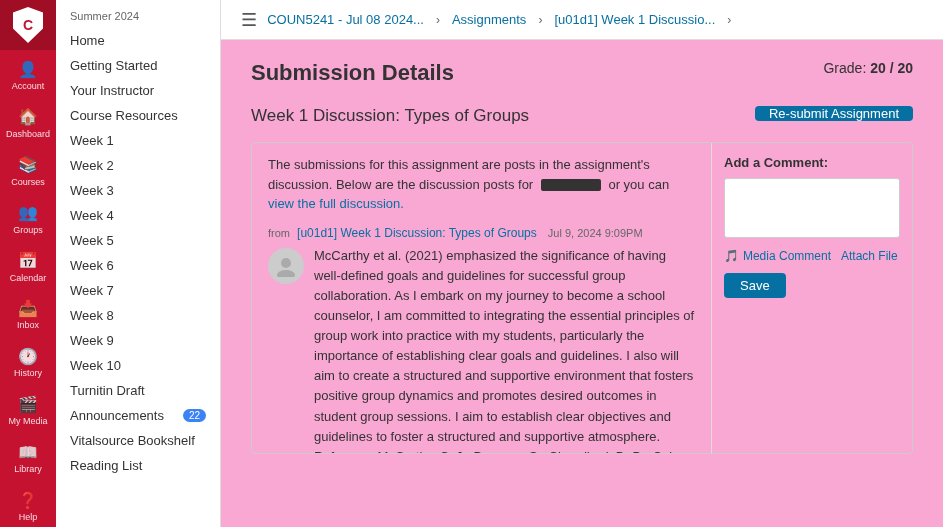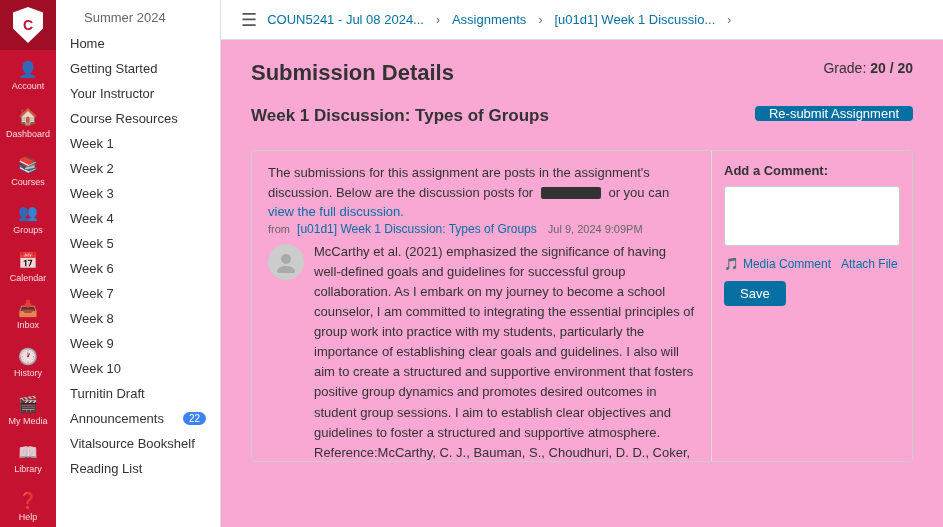--- a/index.html
+++ b/index.html
@@ -66,23 +66,23 @@
     
     .secondary-sidebar {
       width: 165px;
       background: #fff;
       border-right: 1px solid #ddd;
       flex-shrink: 0;
       overflow-y: auto;
       height: 527px;
     }
     .sidebar-semester {
-      font-size: 13px;
+      font-size: 11px;
       color: #666;
-      padding: 10px 28px 6px;
+      padding: 10px 14px 6px;
     }
     .sidebar-link {
       display: block;
       padding: 5px 14px;
       color: #333;
       font-size: 13px;
       cursor: pointer;
       text-decoration: none;
     }
     .sidebar-link.has-badge {
@@ -171,23 +171,23 @@
     .assignment-section {
       margin-bottom: 16px;
     }
     .assignment-title-row {
       display: flex;
       justify-content: space-between;
       align-items: flex-start;
     }
     .assignment-title {
       font-size: 17px;
-      font-weight: bold;
-      color: #333;
-      margin-bottom: 8px;
+      font-weight: normal;
+      color: #333;
+      margin-bottom: 0;
     }
     .submitter-info {
       font-size: 13px;
       color: #555;
       display: flex;
       align-items: center;
       gap: 6px;
     }
     .submitter-redacted {
       display: inline-block;
@@ -219,20 +219,21 @@
     .discussion-left {
       flex: 1;
       overflow-y: auto;
       padding: 12px 16px;
       border-right: 1px solid #ddd;
       max-height: 310px;
     }
     .discussion-intro {
       font-size: 13px;
       color: #333;
+      margin-bottom: 12px;
       line-height: 1.5;
     }
     .view-link {
       color: #0770a2;
       cursor: pointer;
     }
     .post-link {
       color: #0770a2;
       font-size: 12px;
       cursor: pointer;

